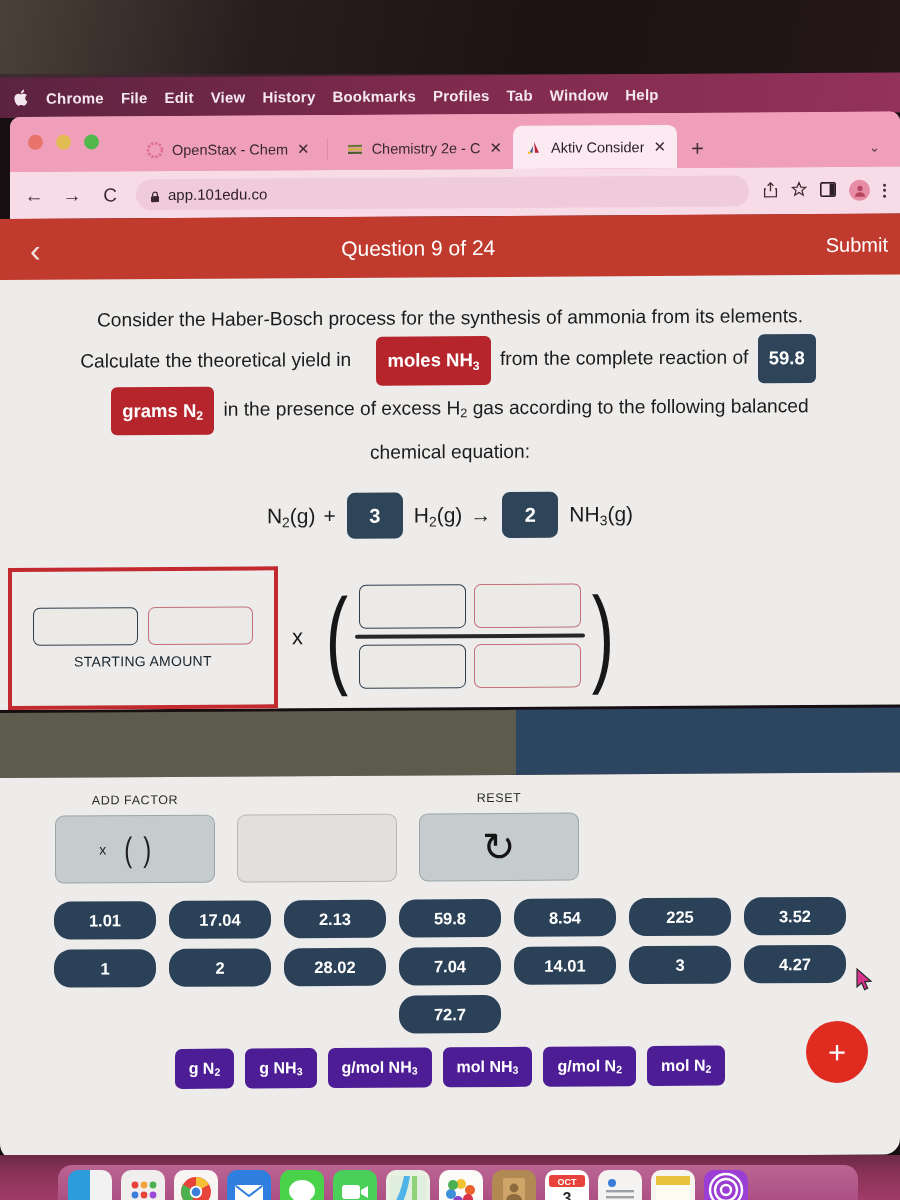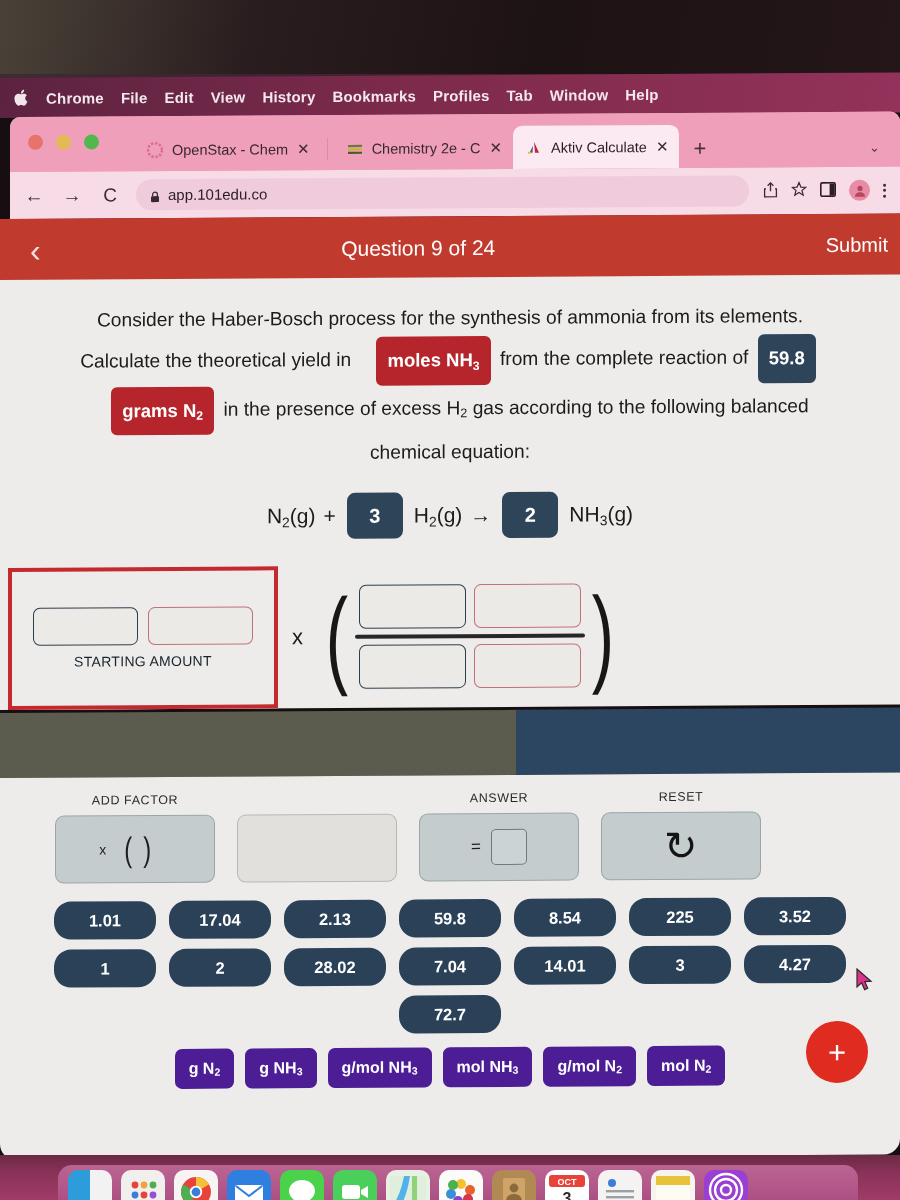--- a/index.html
+++ b/index.html
@@ -413,21 +413,21 @@
           <span class="tab-close">✕</span>
         </div>
         <div class="tab active">
           <span class="fav">
             <svg width="16" height="16" viewBox="0 0 16 16">
                 <path d="M8 2 L13 13 L9 13 Z" fill="#c0243a"></path>
                 <path d="M7 6 L3.5 13 L6.5 13 Z" fill="#3c5a8a"></path>
                 <rect x="2" y="12" width="3" height="2" fill="#e8c22a"></rect>
               </svg>
           </span>
-          <span class="tab-title">Aktiv Calculate</span>
+          <span class="tab-title">Aktiv Consider</span>
           <span class="tab-close">✕</span>
         </div>
         <span class="newtab">+</span>
       </div>
       <span class="chev-down">⌄</span>
     </div>
 
     <div class="omnibar">
       <span class="nav-ico">←</span>
       <span class="nav-ico">→</span>
@@ -549,27 +549,20 @@
         <div class="tool-btn">
           <span class="xsmall">x</span>
           <span class="parens">()</span>
         </div>
       </div>
       <div class="toolcell">
         <div class="tool-label spacer-label"></div>
         <div class="tool-btn empty"></div>
       </div>
       <div class="toolcell">
-        <div class="tool-label">ANSWER</div>
-        <div class="tool-btn">
-          <span class="eqsign">=</span>
-          <span class="ansbox"></span>
-        </div>
-      </div>
-      <div class="toolcell">
         <div class="tool-label">RESET</div>
         <div class="tool-btn">
           <span class="reset-arrow">↺</span>
         </div>
       </div>
     </div>
 
     <div class="numgrid">
       <div class="numrow">
         <div class="numbtn">1.01</div>

